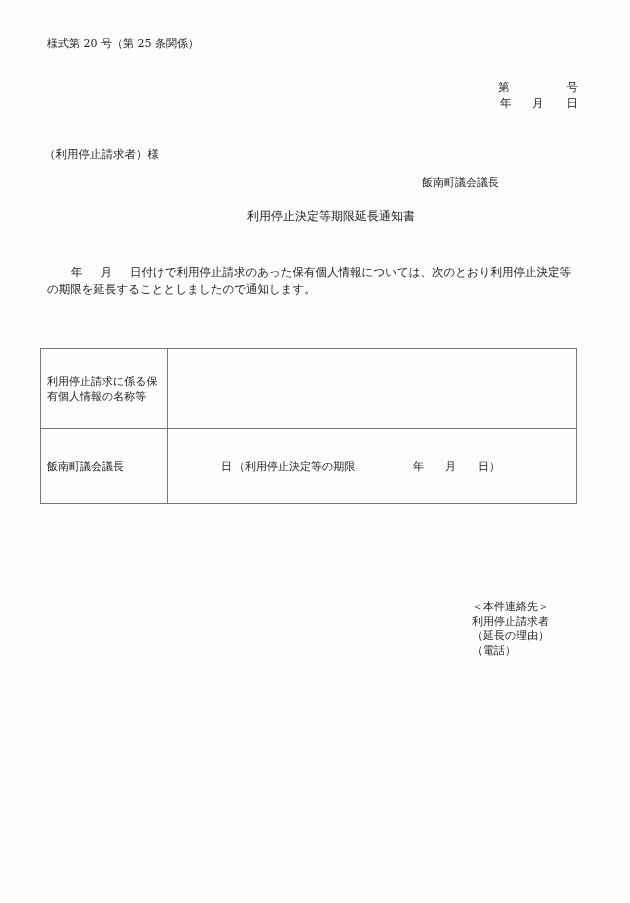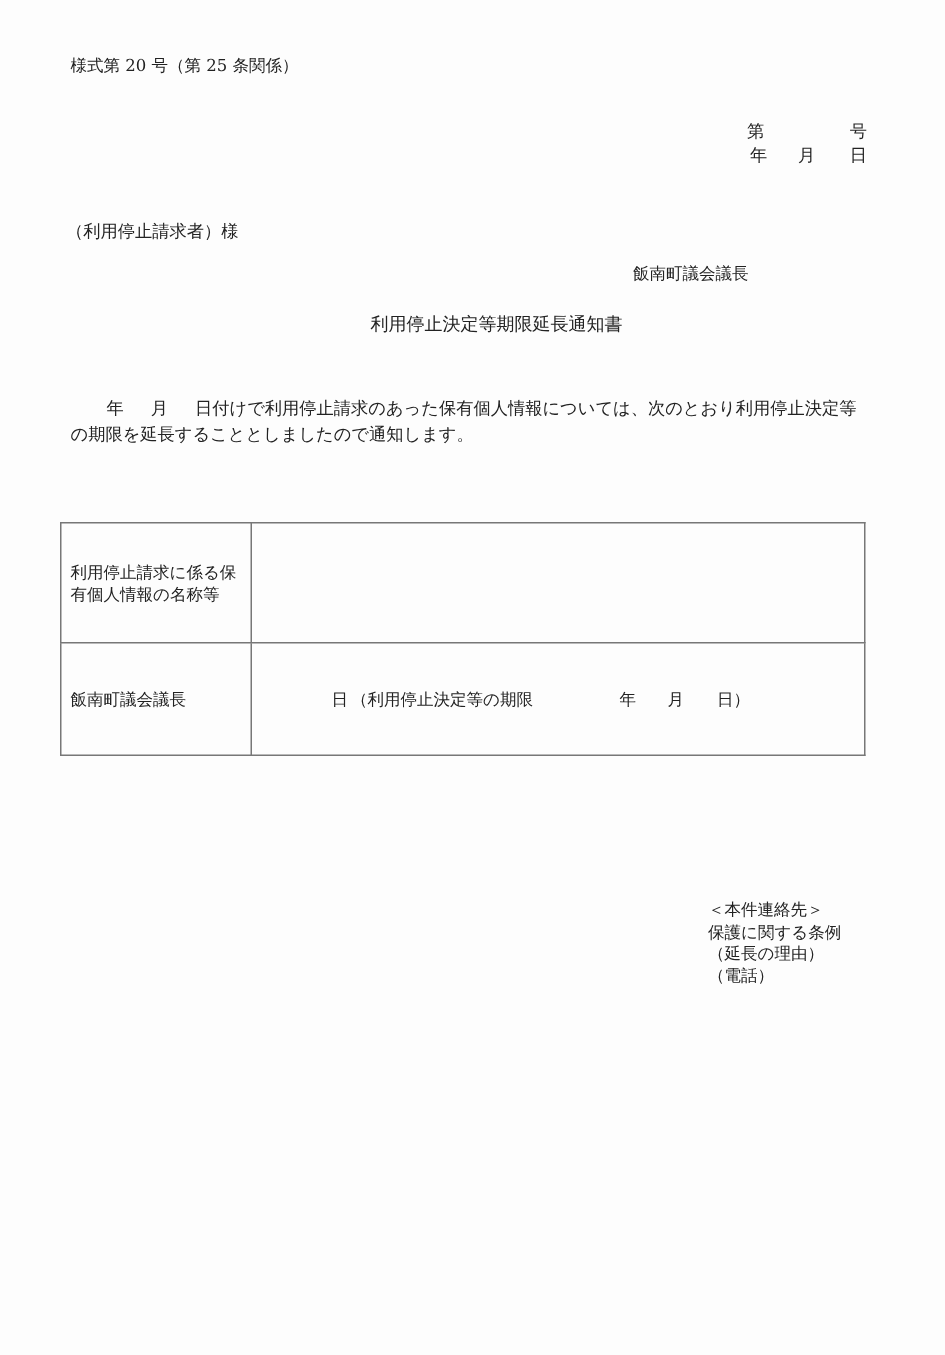--- a/index.html
+++ b/index.html
@@ -95,16 +95,16 @@
         <span style="left:277px">月</span>
         <span style="left:310px">日）</span>
       </div>
     </td>
   </tr>
 </tbody>
   </table>
 
 <div class="abs sans contact">
   <div>＜本件連絡先＞</div>
-  <div>保護に関する条例</div>
+  <div>利用停止請求者</div>
   <div>（延長の理由）</div>
   <div>（電話）</div>
 </div>
 
 </body></html>

